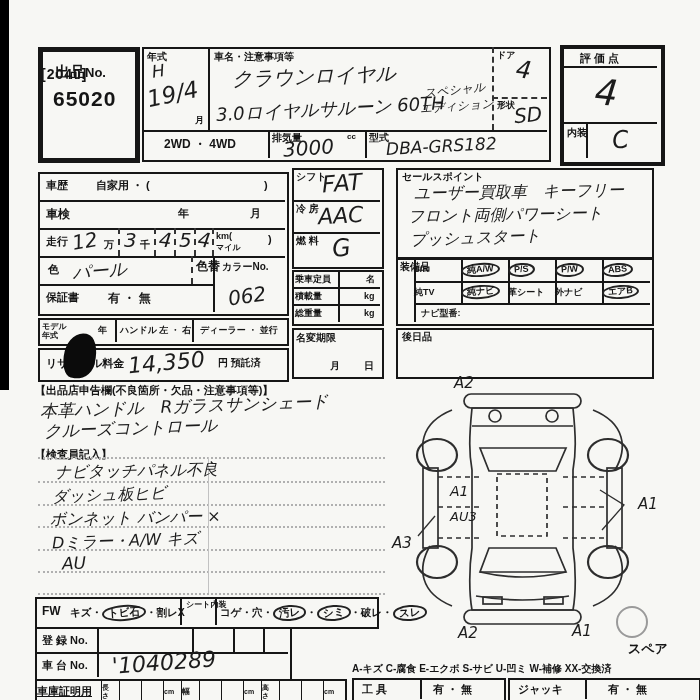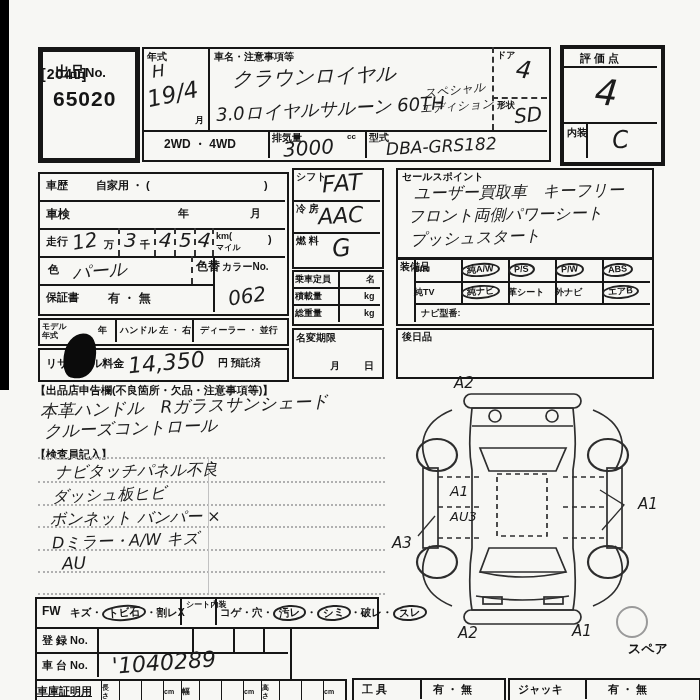--- a/index.html
+++ b/index.html
@@ -338,20 +338,21 @@
     <div class="cell" style="width:17px;border-left:1px solid #161616;">
       <span class="stack" style="font-size:7px;">高さ</span>
       </div>
     <div class="cell" style="width:21px;border-left:1px solid #161616;"></div>
     <div class="cell" style="width:21px;border-left:1px solid #161616;"></div>
     <div class="cell" style="flex:1;border-left:1px solid #161616;">
       <span style="font-size:7px;">cm</span>
       </div>
   </div>
 
+  <span class="lbl" style="left:352px;top:664px;font-size:10px;">A-キズ  C-腐食  E-エクボ  S-サビ  U-凹ミ  W-補修  XX-交換済</span>
   <div class="box" style="left:352px;top:678px;width:150px;height:21px;"></div>
   <div class="vline" style="left:420px;top:678px;height:21px;"></div>
   <span class="lbl" style="left:362px;top:684px;font-size:11px;">工 具</span>
   <span class="lbl" style="left:433px;top:684px;font-size:11px;">有 ・ 無</span>
   <div class="box" style="left:508px;top:678px;width:189px;height:21px;"></div>
   <div class="vline" style="left:585px;top:678px;height:21px;"></div>
   <span class="lbl" style="left:518px;top:684px;font-size:11px;">ジャッキ</span>
   <span class="lbl" style="left:608px;top:684px;font-size:11px;">有 ・ 無</span>
 
 </div>

